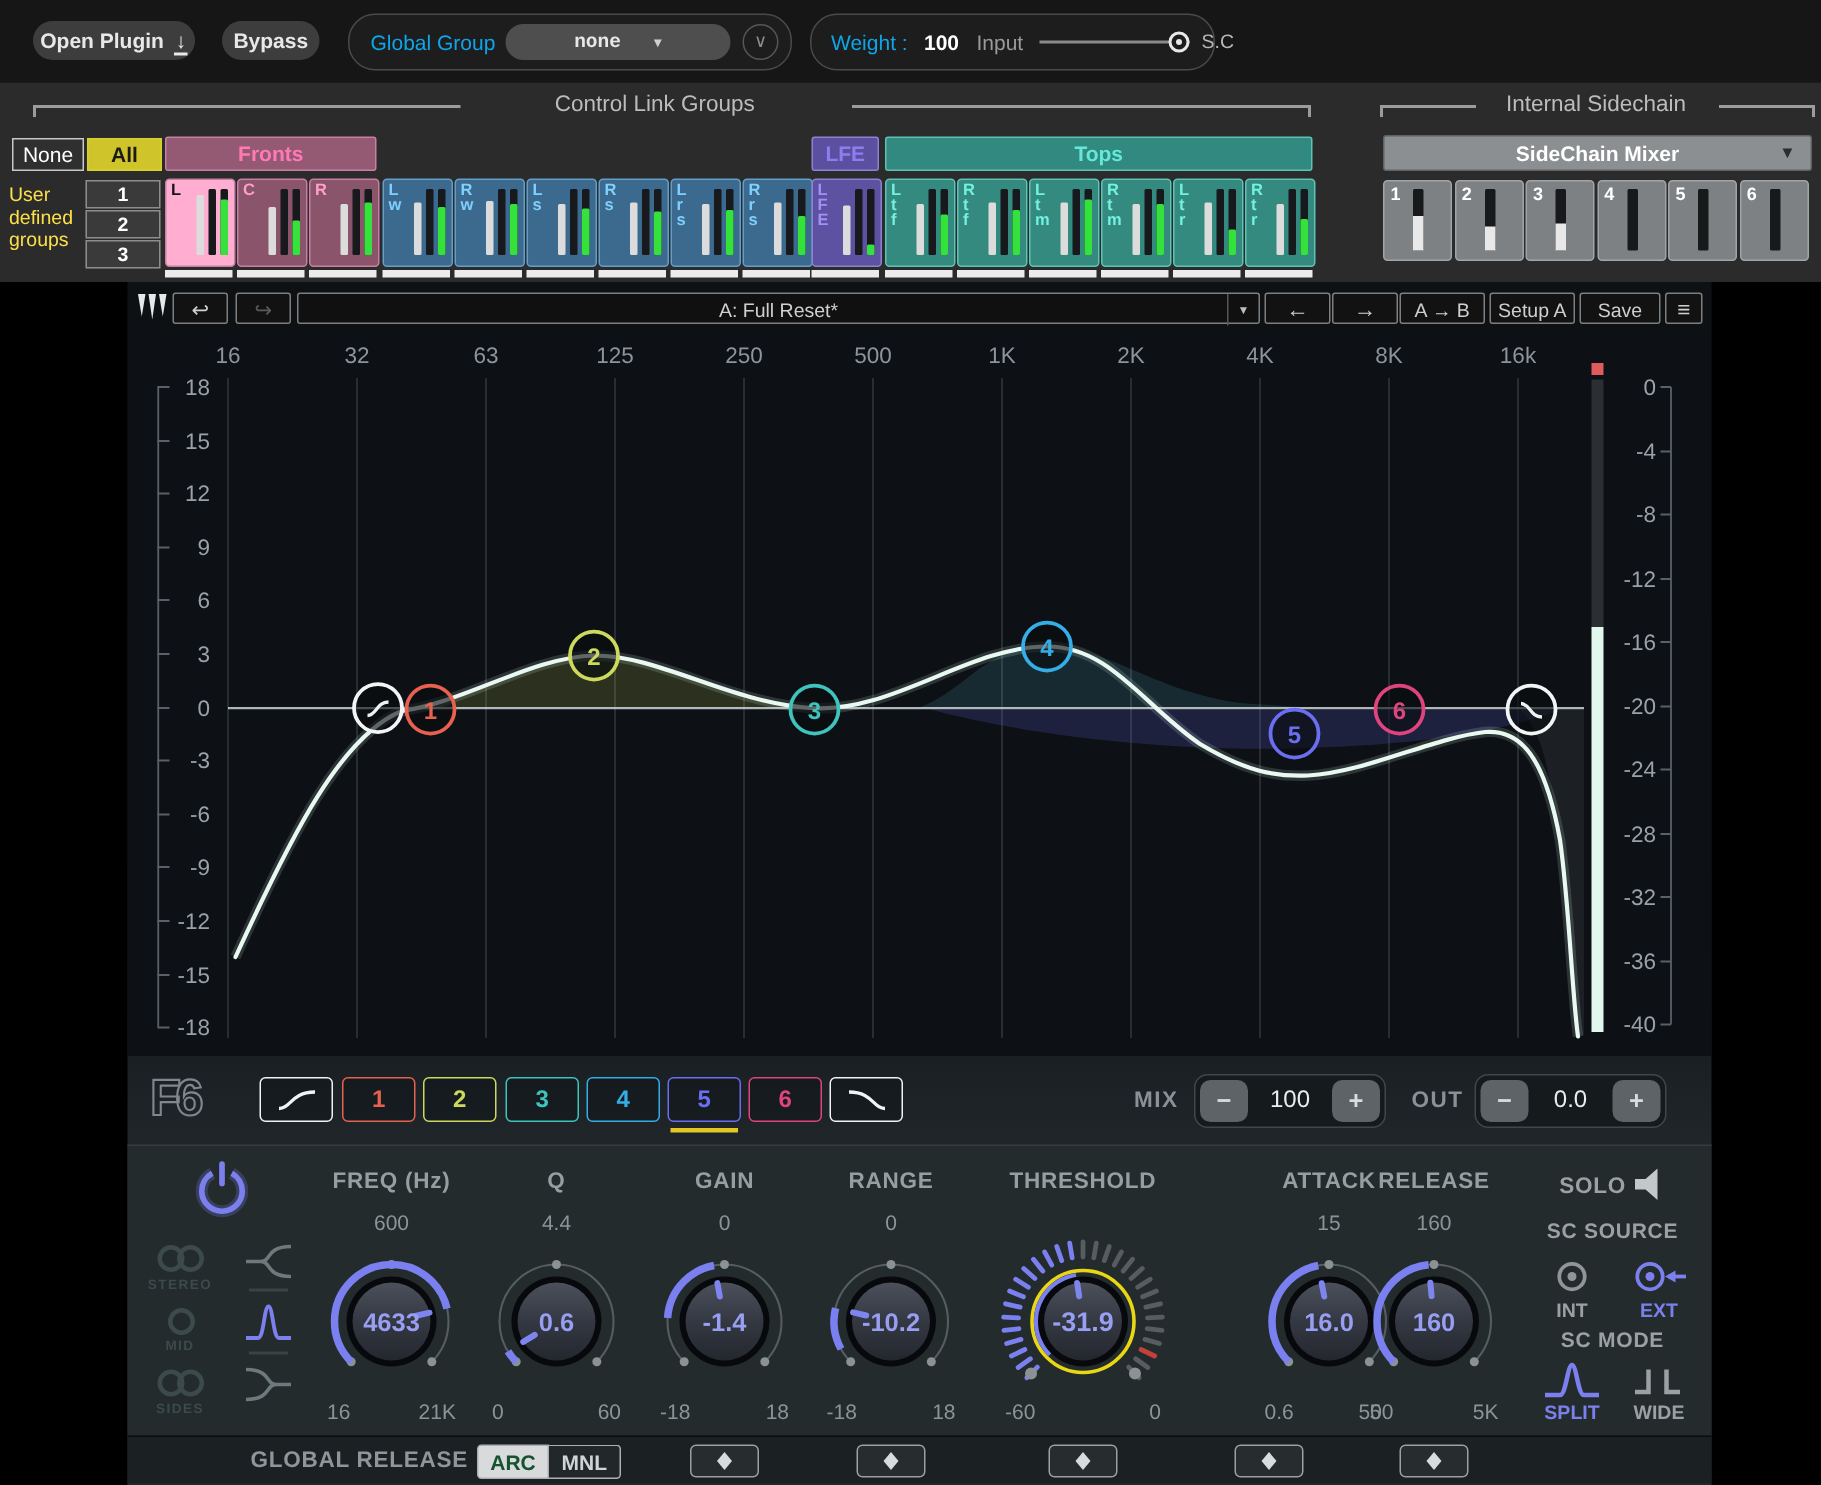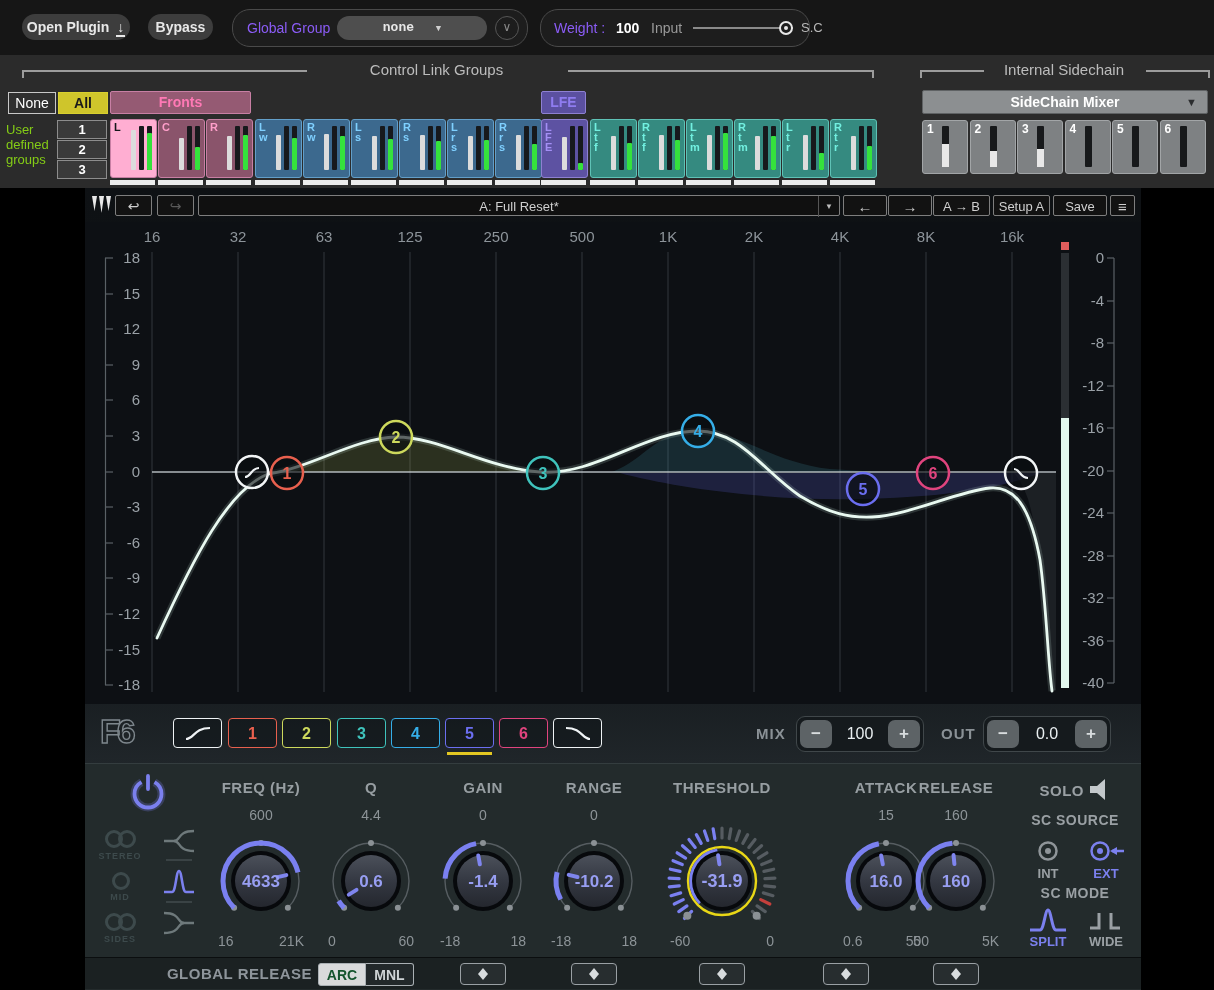--- a/index.html
+++ b/index.html
@@ -3,21 +3,21 @@
 <meta charset="utf-8">
 <style>
   html,body{margin:0;padding:0;background:#000;}
   body{font-family:"Liberation Sans",sans-serif;}
   #stage{position:relative;width:1214px;height:990px;background:#000;overflow:hidden;}
   .abs{position:absolute;}
   
   .topbar{left:0;top:0;width:1214px;height:55px;background:#161616;border-bottom:1px solid #040404;}
   .pill{height:26px;border-radius:13px;background:#3d3d3d;color:#e8e8e8;font:bold 14px/26px "Liberation Sans",sans-serif;text-align:center;}
   .gbox{height:36px;border-radius:18px;border:1px solid #4a4a4a;background:#1d1d1d;}
-  .glabel{color:#8b5cf6;font:14px/36px "Liberation Sans",sans-serif;}
+  .glabel{color:#0ea5e9;font:14px/36px "Liberation Sans",sans-serif;}
   .gdrop{height:24px;border-radius:12px;background:#4e4e4e;color:#e8e8e8;font:bold 13px/24px "Liberation Sans",sans-serif;text-align:center;}
   .circ-chev{width:22px;height:22px;border-radius:50%;border:1.5px solid #565656;color:#8a8a8a;text-align:center;font:12px/20px "Liberation Sans",sans-serif;}
   
   .linksec{left:0;top:55px;width:1214px;height:133px;background:#2b2b2b;}
   .brkt-l{border-top:2px solid #9c9c9c;border-left:2px solid #9c9c9c;height:6px;}
   .brkt-r{border-top:2px solid #9c9c9c;border-right:2px solid #9c9c9c;height:6px;}
   .sec-title{color:#bcbcbc;font:15px/16px "Liberation Sans",sans-serif;text-align:center;}
   .sqbtn{background:#3a3a3a;border:1px solid #8d8d8d;color:#fff;text-align:center;}
   .grp-head{height:21px;border:1px solid;border-radius:2px;text-align:center;font:bold 14px/21px "Liberation Sans",sans-serif;}
   .cell{width:45px;height:57px;border:1px solid;border-radius:3px;}
@@ -93,21 +93,21 @@
     <span class="abs" style="left:236px;top:0;color:#b8b8b8;font:13px/36px 'Liberation Sans',sans-serif;margin-left:24px;">S.C</span>
   </div>
 
   <div class="abs linksec"></div>
   <div class="abs brkt-l" style="left:22px;top:70px;width:283px;"></div>
   <div class="abs brkt-r" style="left:568px;top:70px;width:304px;"></div>
   <div class="abs sec-title" style="left:305px;top:62px;width:263px;">Control Link Groups</div>
 
   <div class="abs sqbtn" style="left:8px;top:92px;width:46px;height:20px;font:14px/20px 'Liberation Sans',sans-serif;border-color:#c8c8c8;background:#2f2f2f;">None</div>
   <div class="abs" style="left:58px;top:92px;width:48px;height:20px;background:#cfc52b;border:1px solid #d8d02e;color:#1a1a1a;text-align:center;font:bold 14px/20px 'Liberation Sans',sans-serif;">All</div>
-  <div class="abs" style="left:6px;top:122px;width:50px;color:#84cc16;font:13px/15px 'Liberation Sans',sans-serif;white-space:pre-line;">User
+  <div class="abs" style="left:6px;top:122px;width:50px;color:#fde047;font:13px/15px 'Liberation Sans',sans-serif;white-space:pre-line;">User
 defined
 groups</div>
   <div class="abs sqbtn" style="left:57px;top:120px;width:48px;height:17px;font:bold 13px/17px 'Liberation Sans',sans-serif;">1</div>
   <div class="abs sqbtn" style="left:57px;top:140px;width:48px;height:17px;font:bold 13px/17px 'Liberation Sans',sans-serif;">2</div>
   <div class="abs sqbtn" style="left:57px;top:160px;width:48px;height:17px;font:bold 13px/17px 'Liberation Sans',sans-serif;">3</div>
 
   <div class="abs brkt-l" style="left:920px;top:70px;width:62px;"></div>
   <div class="abs brkt-r" style="left:1146px;top:70px;width:62px;"></div>
   <div class="abs sec-title" style="left:982px;top:62px;width:164px;">Internal Sidechain</div>
   <div class="abs scdrop" style="left:922px;top:90px;width:284px;">
@@ -638,20 +638,21 @@
 E</div>
       <div class="bars">
         <div class="bar fader" style="height: 33px;"></div>
         <div class="bar"></div>
         <div class="bar" style="position: relative;">
           <div class="meter-fill" style="height: 7px;"></div>
         </div>
       </div>
     </div>
     <div class="abs strip" style="left: 541px; top: 180px;"></div>
+    <div class="abs grp-head" style="left: 590px; top: 91px; width: 283px; background: rgb(49, 137, 127); border-color: rgb(95, 194, 182); color: rgb(100, 232, 216);">Tops</div>
     <div class="abs cell" style="left: 590px; top: 119px; background: rgb(53, 138, 128); border-color: rgb(95, 194, 182);">
       <div class="ch-label" style="color: rgb(114, 240, 224);">L
 t
 f</div>
       <div class="bars">
         <div class="bar fader" style="height: 34px;"></div>
         <div class="bar"></div>
         <div class="bar" style="position: relative;">
           <div class="meter-fill" style="height: 27px;"></div>
         </div>

